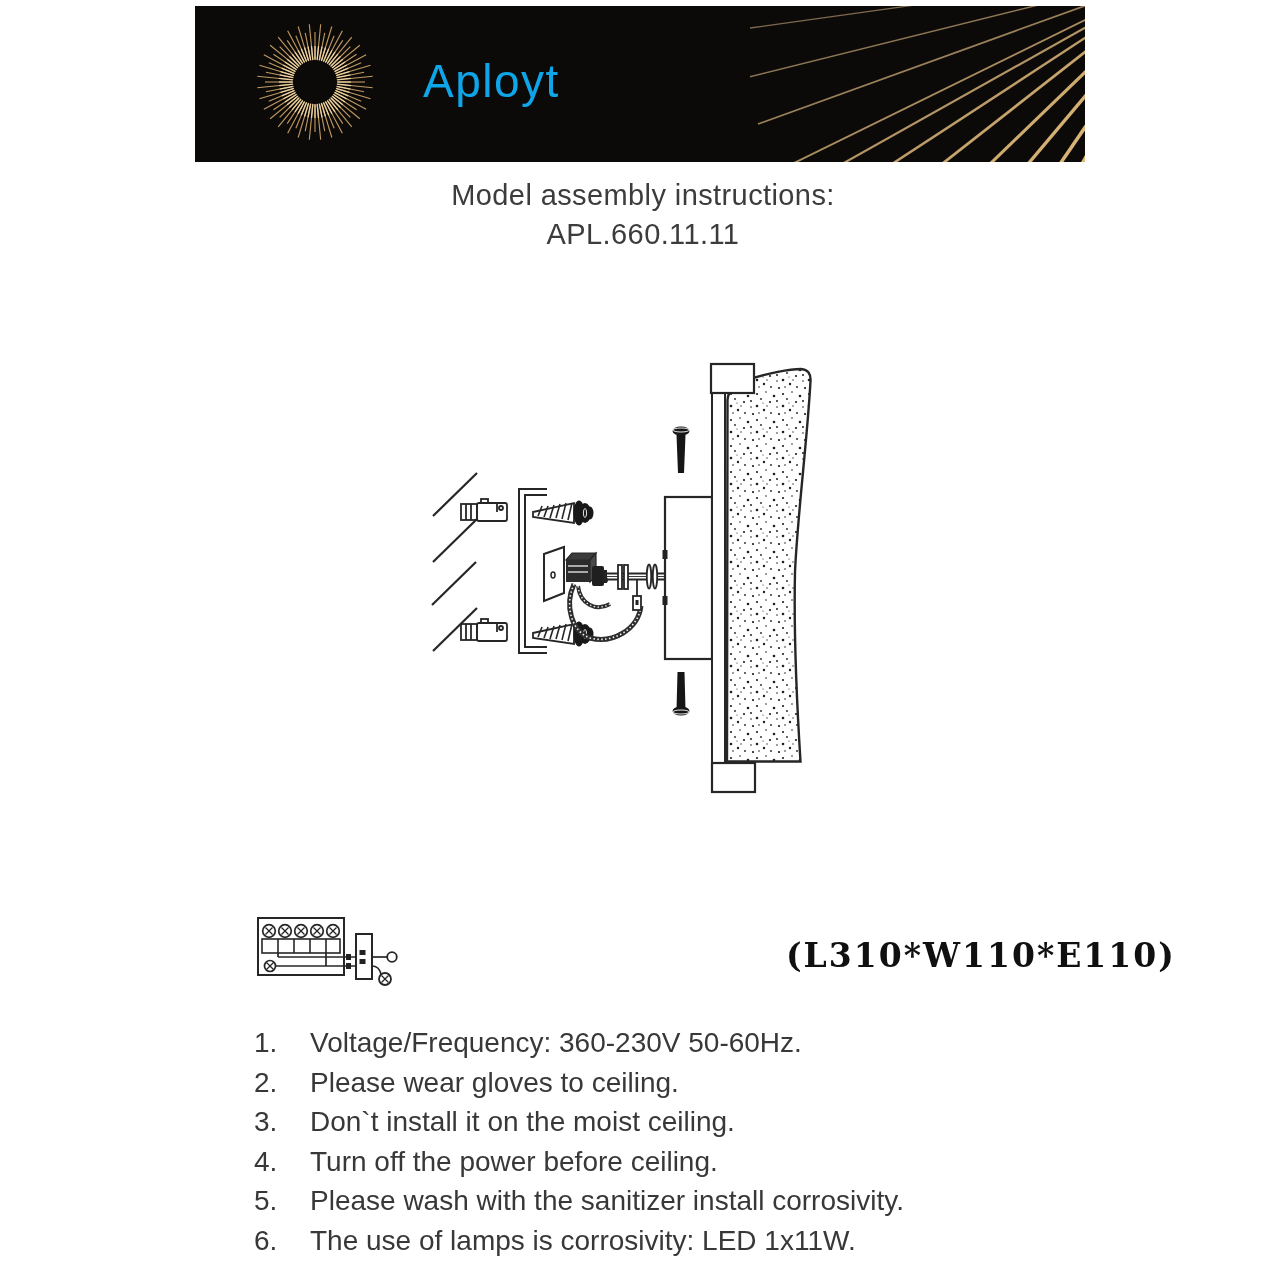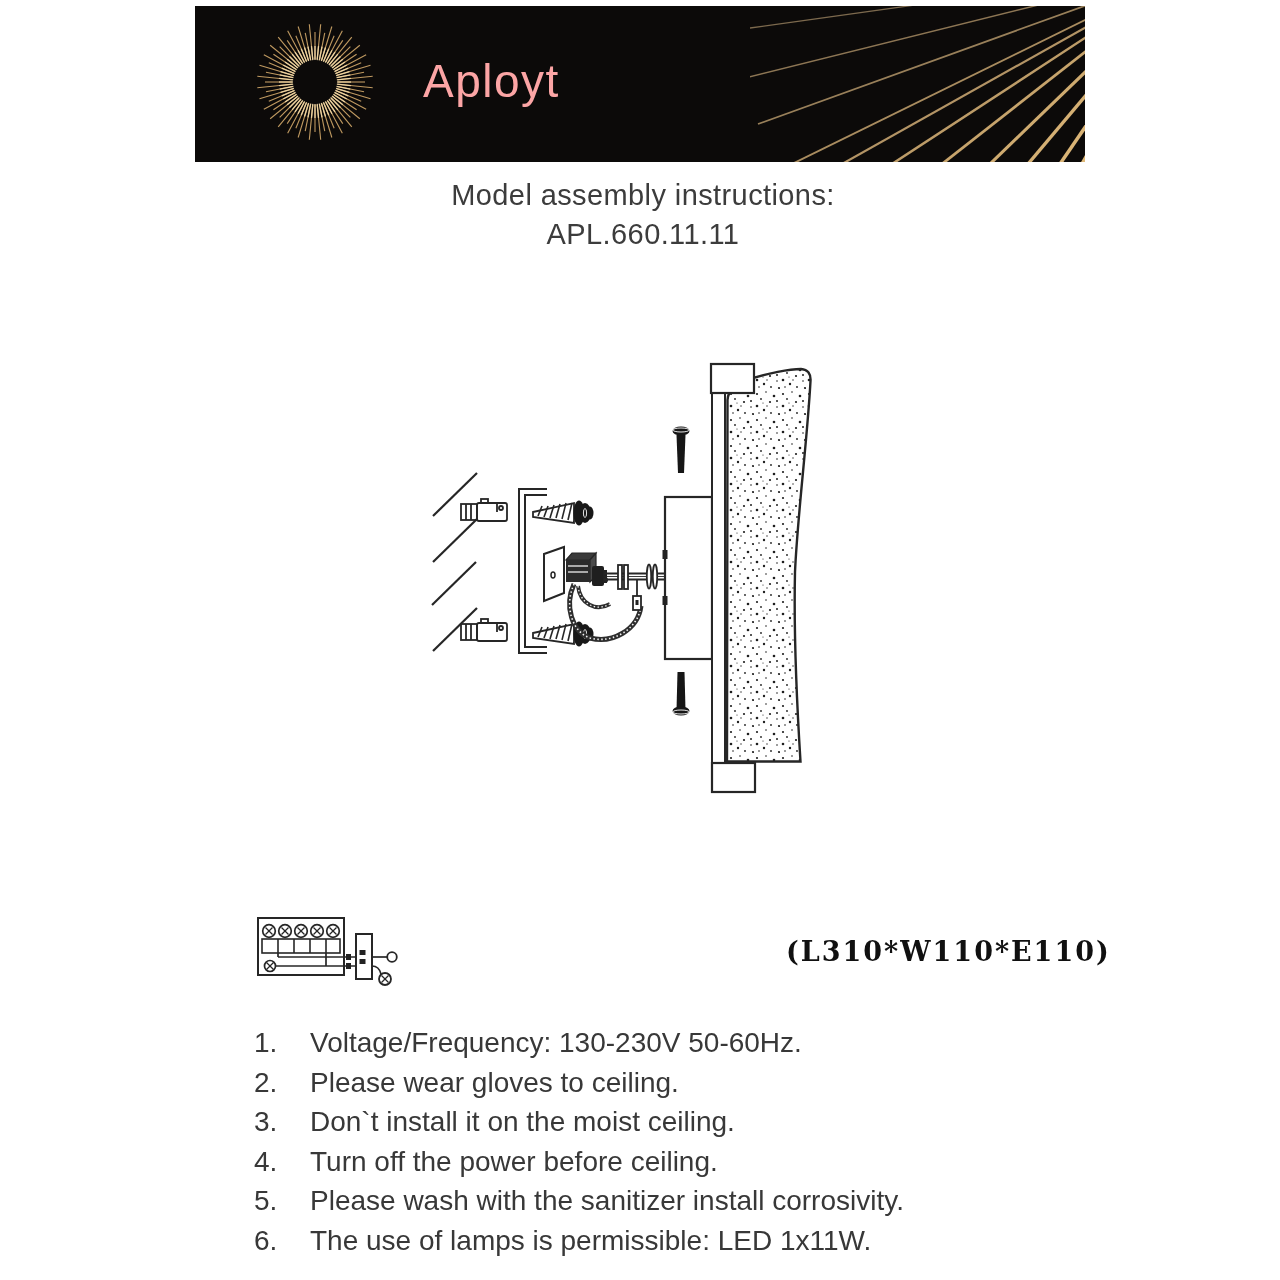--- a/index.html
+++ b/index.html
@@ -8,35 +8,35 @@
     font-family:"Liberation Sans", sans-serif;color:#3a3a3a;overflow:hidden;
   }
   
   .banner{
     position:absolute;left:195px;top:6px;width:890px;height:156px;
     background:#0c0a09;overflow:hidden;
   }
   .sunburst{position:absolute;left:48px;top:2px;}
   .brand{
     position:absolute;left:228px;top:48px;
-    font-size:46px;font-weight:400;letter-spacing:1.5px;color:#fca5a5;
+    font-size:46px;font-weight:400;letter-spacing:1.5px;color:#0ea5e9;
   }
   .fan{position:absolute;right:0;top:0;}
   
   .title-block{
     position:absolute;left:0;top:176px;width:1286px;text-align:center;
     font-size:29px;line-height:39px;color:#3c3c3c;letter-spacing:0.4px;
   }
   
   .assembly{position:absolute;left:410px;top:352px;}
   .wiring{position:absolute;left:253px;top:908px;}
   .dims{
     position:absolute;left:786px;top:936px;
     font-family:"DejaVu Serif", serif;font-weight:700;
-    font-size:27px;color:#101010;letter-spacing:2px;
+    font-size:33px;color:#101010;letter-spacing:2px;
   }
   
   .list{position:absolute;left:254px;top:1023px;width:880px;font-size:28px;color:#383838;}
   .row{display:flex;line-height:39.5px;}
   .row .num{width:56px;flex:none;}
   .row .txt{flex:1;}
   svg .ln{stroke:#262626;fill:none;}
 </style>
 </head>
 <body>
@@ -401,35 +401,35 @@
     <line x1="381.5" y1="975.5" x2="388.5" y2="982.5" stroke-width="1.3"></line>
     <line x1="381.5" y1="982.5" x2="388.5" y2="975.5" stroke-width="1.3"></line>
   </g>
 </svg>
 
 <div class="dims">(L310*W110*E110)</div>
 
 <div class="list">
   <div class="row">
     <span class="num">1.</span>
-    <span class="txt">Voltage/Frequency: 130-230V 50-60Hz.</span>
+    <span class="txt">Voltage/Frequency: 360-230V 50-60Hz.</span>
   </div>
   <div class="row">
     <span class="num">2.</span>
     <span class="txt">Please wear gloves to ceiling.</span>
   </div>
   <div class="row">
     <span class="num">3.</span>
     <span class="txt">Don`t install it on the moist ceiling.</span>
   </div>
   <div class="row">
     <span class="num">4.</span>
     <span class="txt">Turn off the power before ceiling.</span>
   </div>
   <div class="row">
     <span class="num">5.</span>
     <span class="txt">Please wash with the sanitizer install corrosivity.</span>
   </div>
   <div class="row">
     <span class="num">6.</span>
-    <span class="txt">The use of lamps is permissible: LED 1x11W.</span>
+    <span class="txt">The use of lamps is corrosivity: LED 1x11W.</span>
   </div>
 </div>
 
 </body></html>

